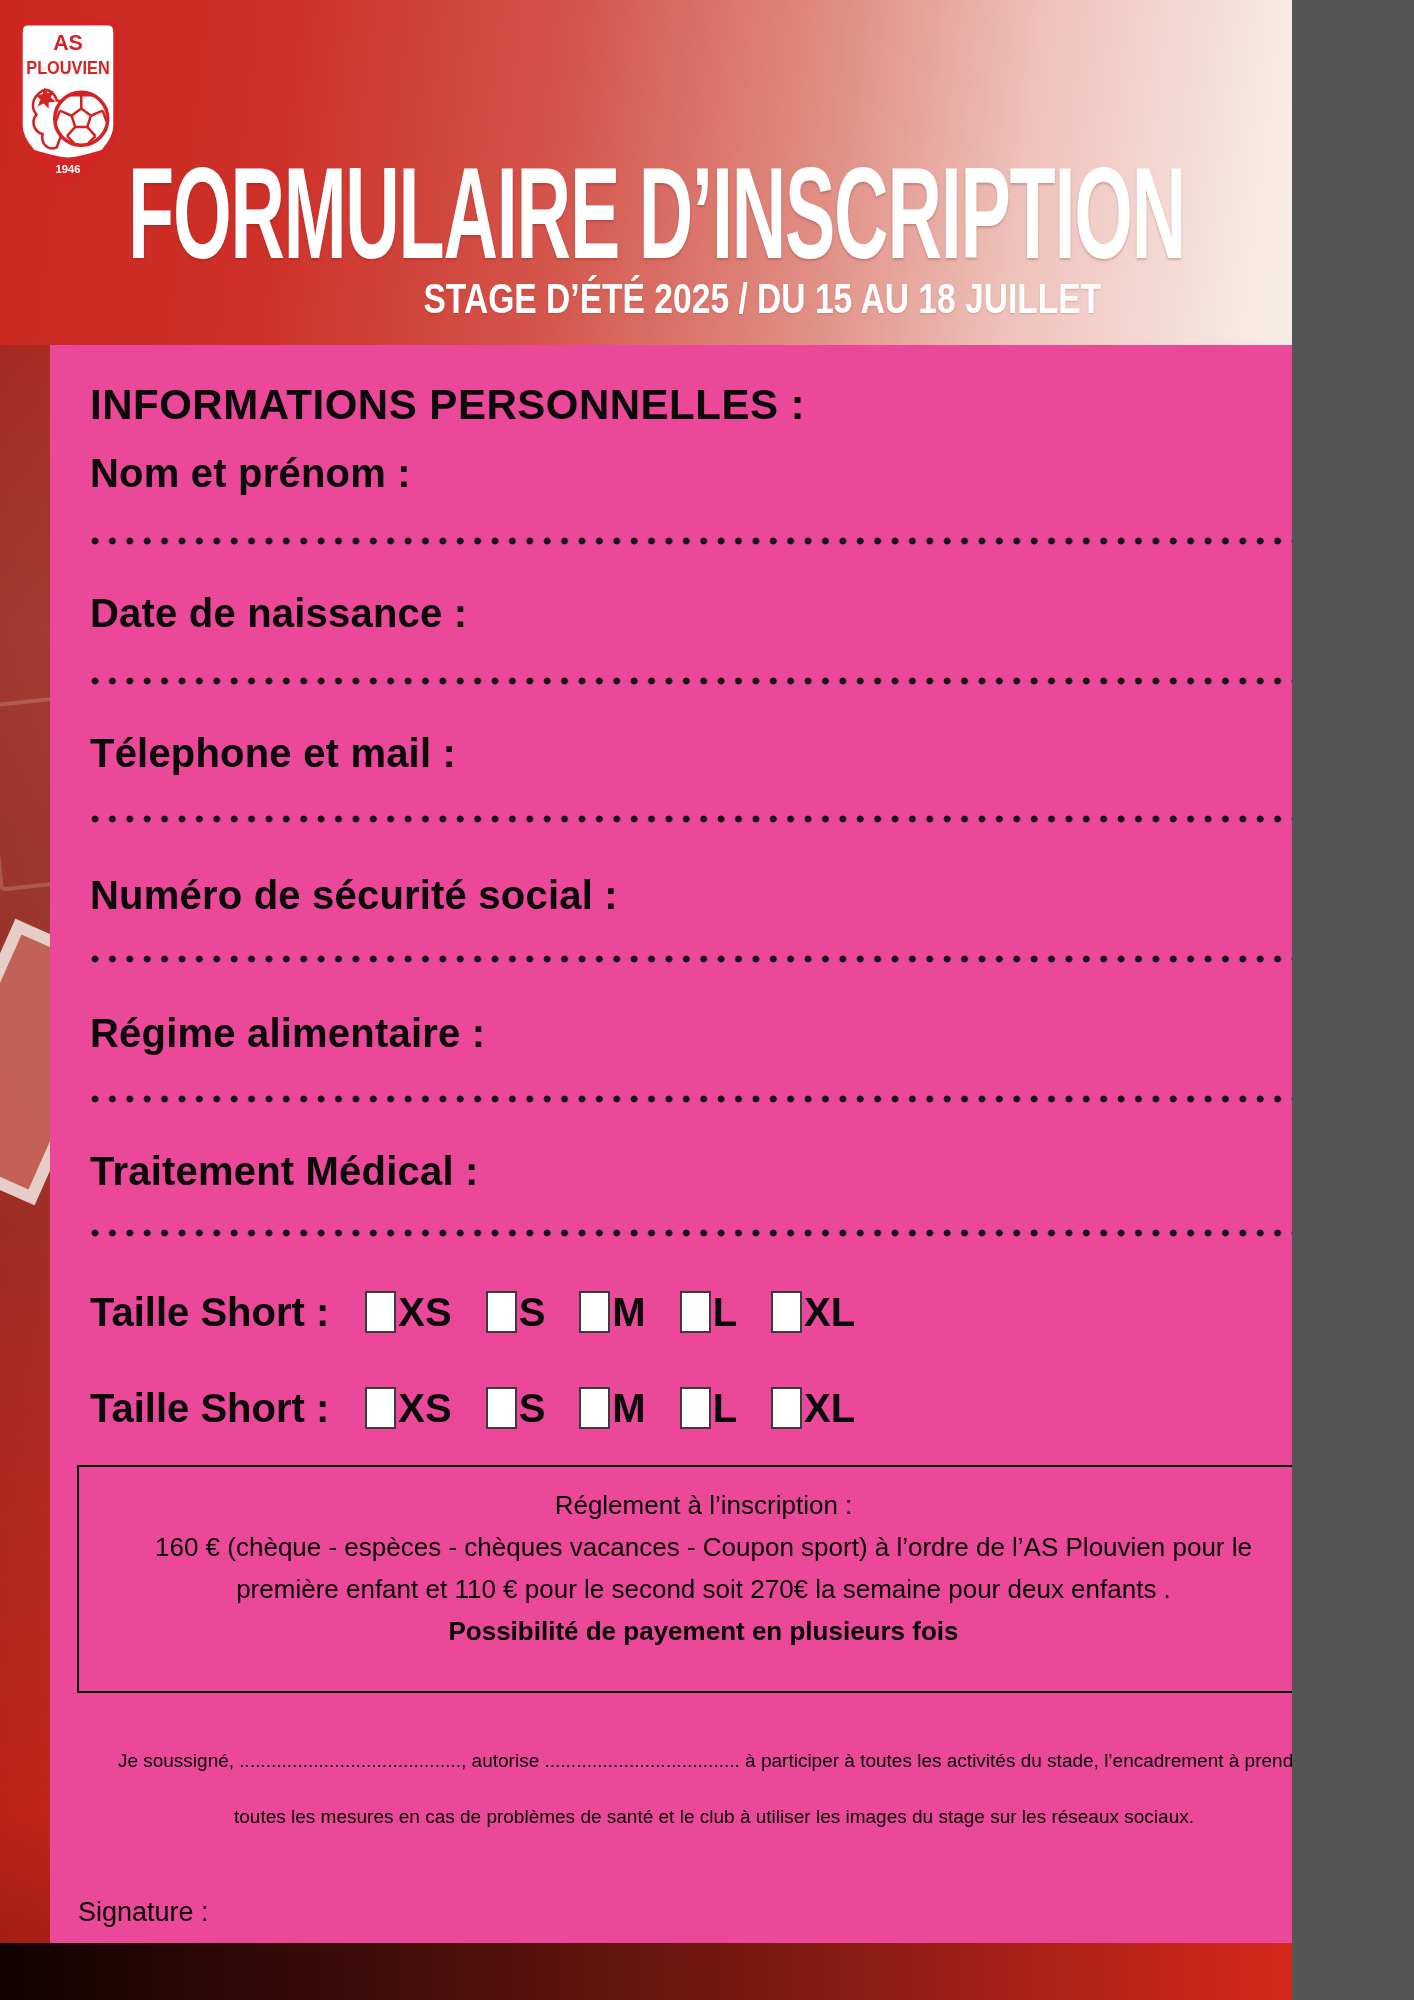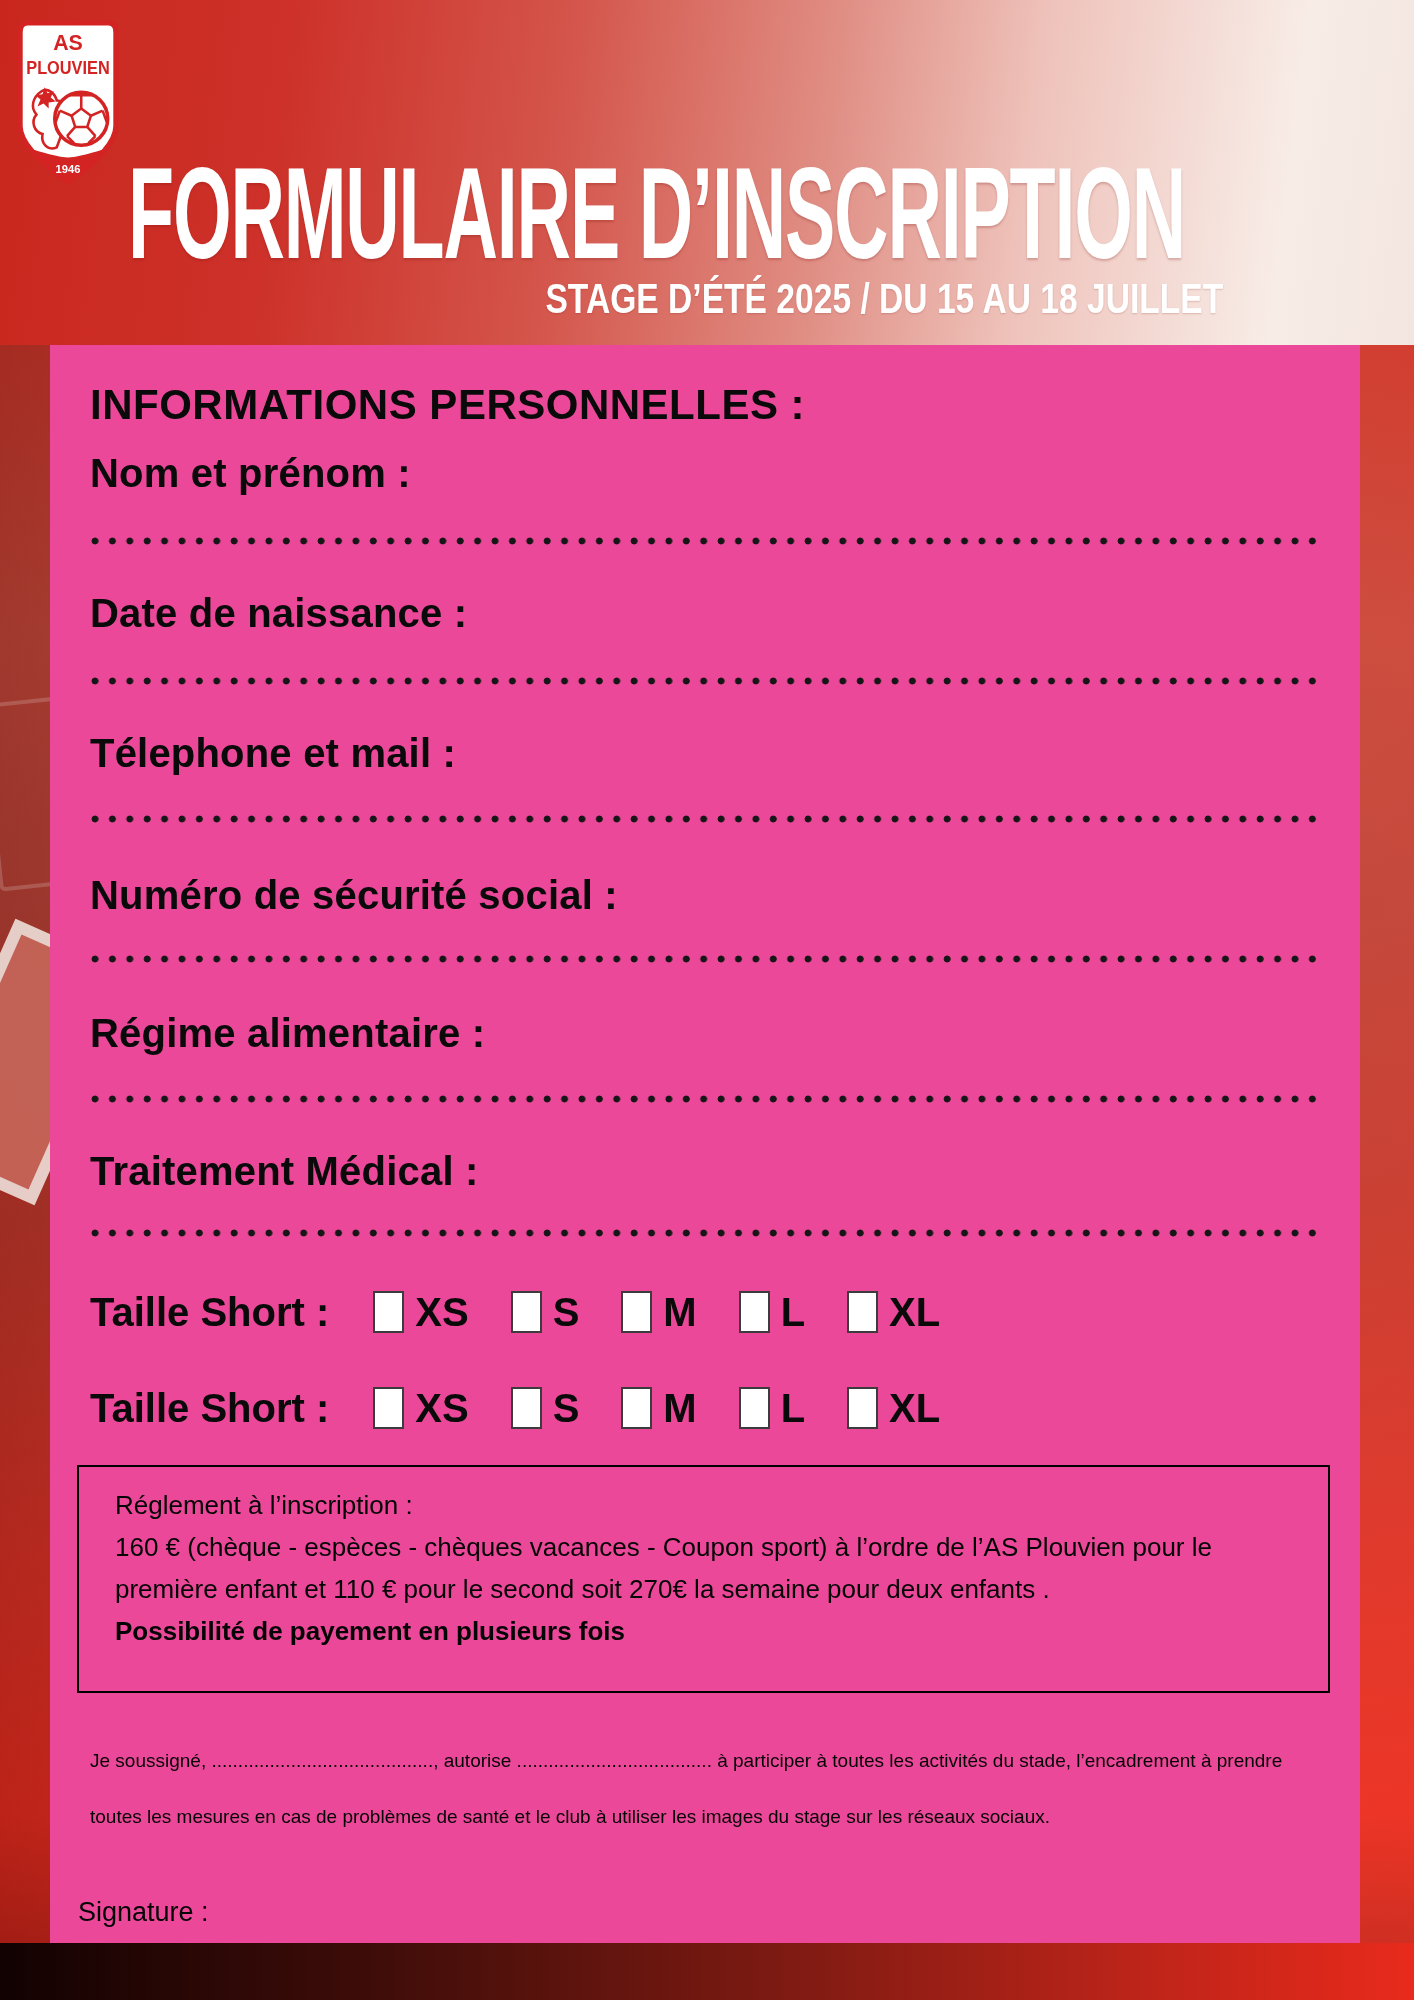--- a/index.html
+++ b/index.html
@@ -1,17 +1,17 @@
 <!DOCTYPE html>
 <html><head>
 <meta charset="utf-8">
 <style>
   html,body{margin:0;padding:0;}
   body{font-family:"Liberation Sans", sans-serif; background:#555;}
-  .page{position:relative;width:1414px;height:2000px;overflow:hidden;background:#c9271e;}
+  .page{position:relative;width:1292px;height:2000px;overflow:hidden;background:#c9271e;text-align:center;}
 
   
   .bg-header{position:absolute;left:0;top:0;width:1414px;height:345px;
     background:linear-gradient(97deg,#c9271e 0%,#cd3129 20%,#d4564c 40%,#e08e84 58%,#eec2ba 72%,#f8ece7 90%,#f3e6e0 100%);}
   .bg-mid{position:absolute;left:0;top:345px;width:1414px;height:1598px;
     background:linear-gradient(180deg,#c8382c 0%,#c34a3d 18%,#b8453a 35%,#c03a2e 55%,#d93327 75%,#e82d20 92%,#c5251a 100%);}
   .bg-mid::after{content:"";position:absolute;inset:0;
     background:linear-gradient(90deg,rgba(60,5,2,0.25) 0%,rgba(255,255,255,0.06) 45%,rgba(255,90,70,0.18) 100%);}
   .bg-footer{position:absolute;left:0;top:1943px;width:1414px;height:57px;
     background:linear-gradient(90deg,#120202 0%,#3c0c08 25%,#7c1a12 55%,#bc2419 80%,#e82a1c 100%);}
@@ -33,21 +33,21 @@
 
   
   .card{position:absolute;left:50px;top:345px;width:1310px;height:1598px;background:#ec4899;color:#0a0a0a;}
   .sec-title{position:absolute;left:40px;top:36px;font-size:42px;font-weight:bold;letter-spacing:0.5px;}
   .f-label{position:absolute;left:40px;font-size:40px;font-weight:bold;letter-spacing:0.2px;white-space:nowrap;}
   .dots{position:absolute;left:40px;width:1228px;height:12px;
     background-image:radial-gradient(circle at 5px 6px,#161616 3.1px,transparent 3.8px);
     background-size:17.4px 12px;background-repeat:repeat-x;}
   .size-row{position:absolute;left:40px;display:flex;align-items:center;gap:34px;height:46px;}
   .size-row .row-label{font-size:40px;font-weight:bold;white-space:nowrap;margin-right:2px;}
-  .size-opt{display:flex;align-items:center;gap:11px;margin-left:8px;}
+  .size-opt{display:flex;align-items:center;gap:2px;}
   .cbox{display:inline-block;width:27px;height:38px;border:2px solid #3c3c3c;background:#fff;}
   .size-txt{font-size:40px;font-weight:bold;}
   .pay-box{position:absolute;left:27px;top:1120px;width:1253px;height:228px;border:2.5px solid #000;
     box-sizing:border-box;padding:17px 36px;font-size:26px;line-height:42px;color:#050505;}
   .pay-box .bold{font-weight:bold;}
   .auth{position:absolute;left:40px;top:1388px;width:1248px;font-size:19px;line-height:56px;color:#050505;}
   .sig{position:absolute;left:28px;top:1552px;font-size:27px;color:#050505;}
 </style>
 </head>
 <body>

